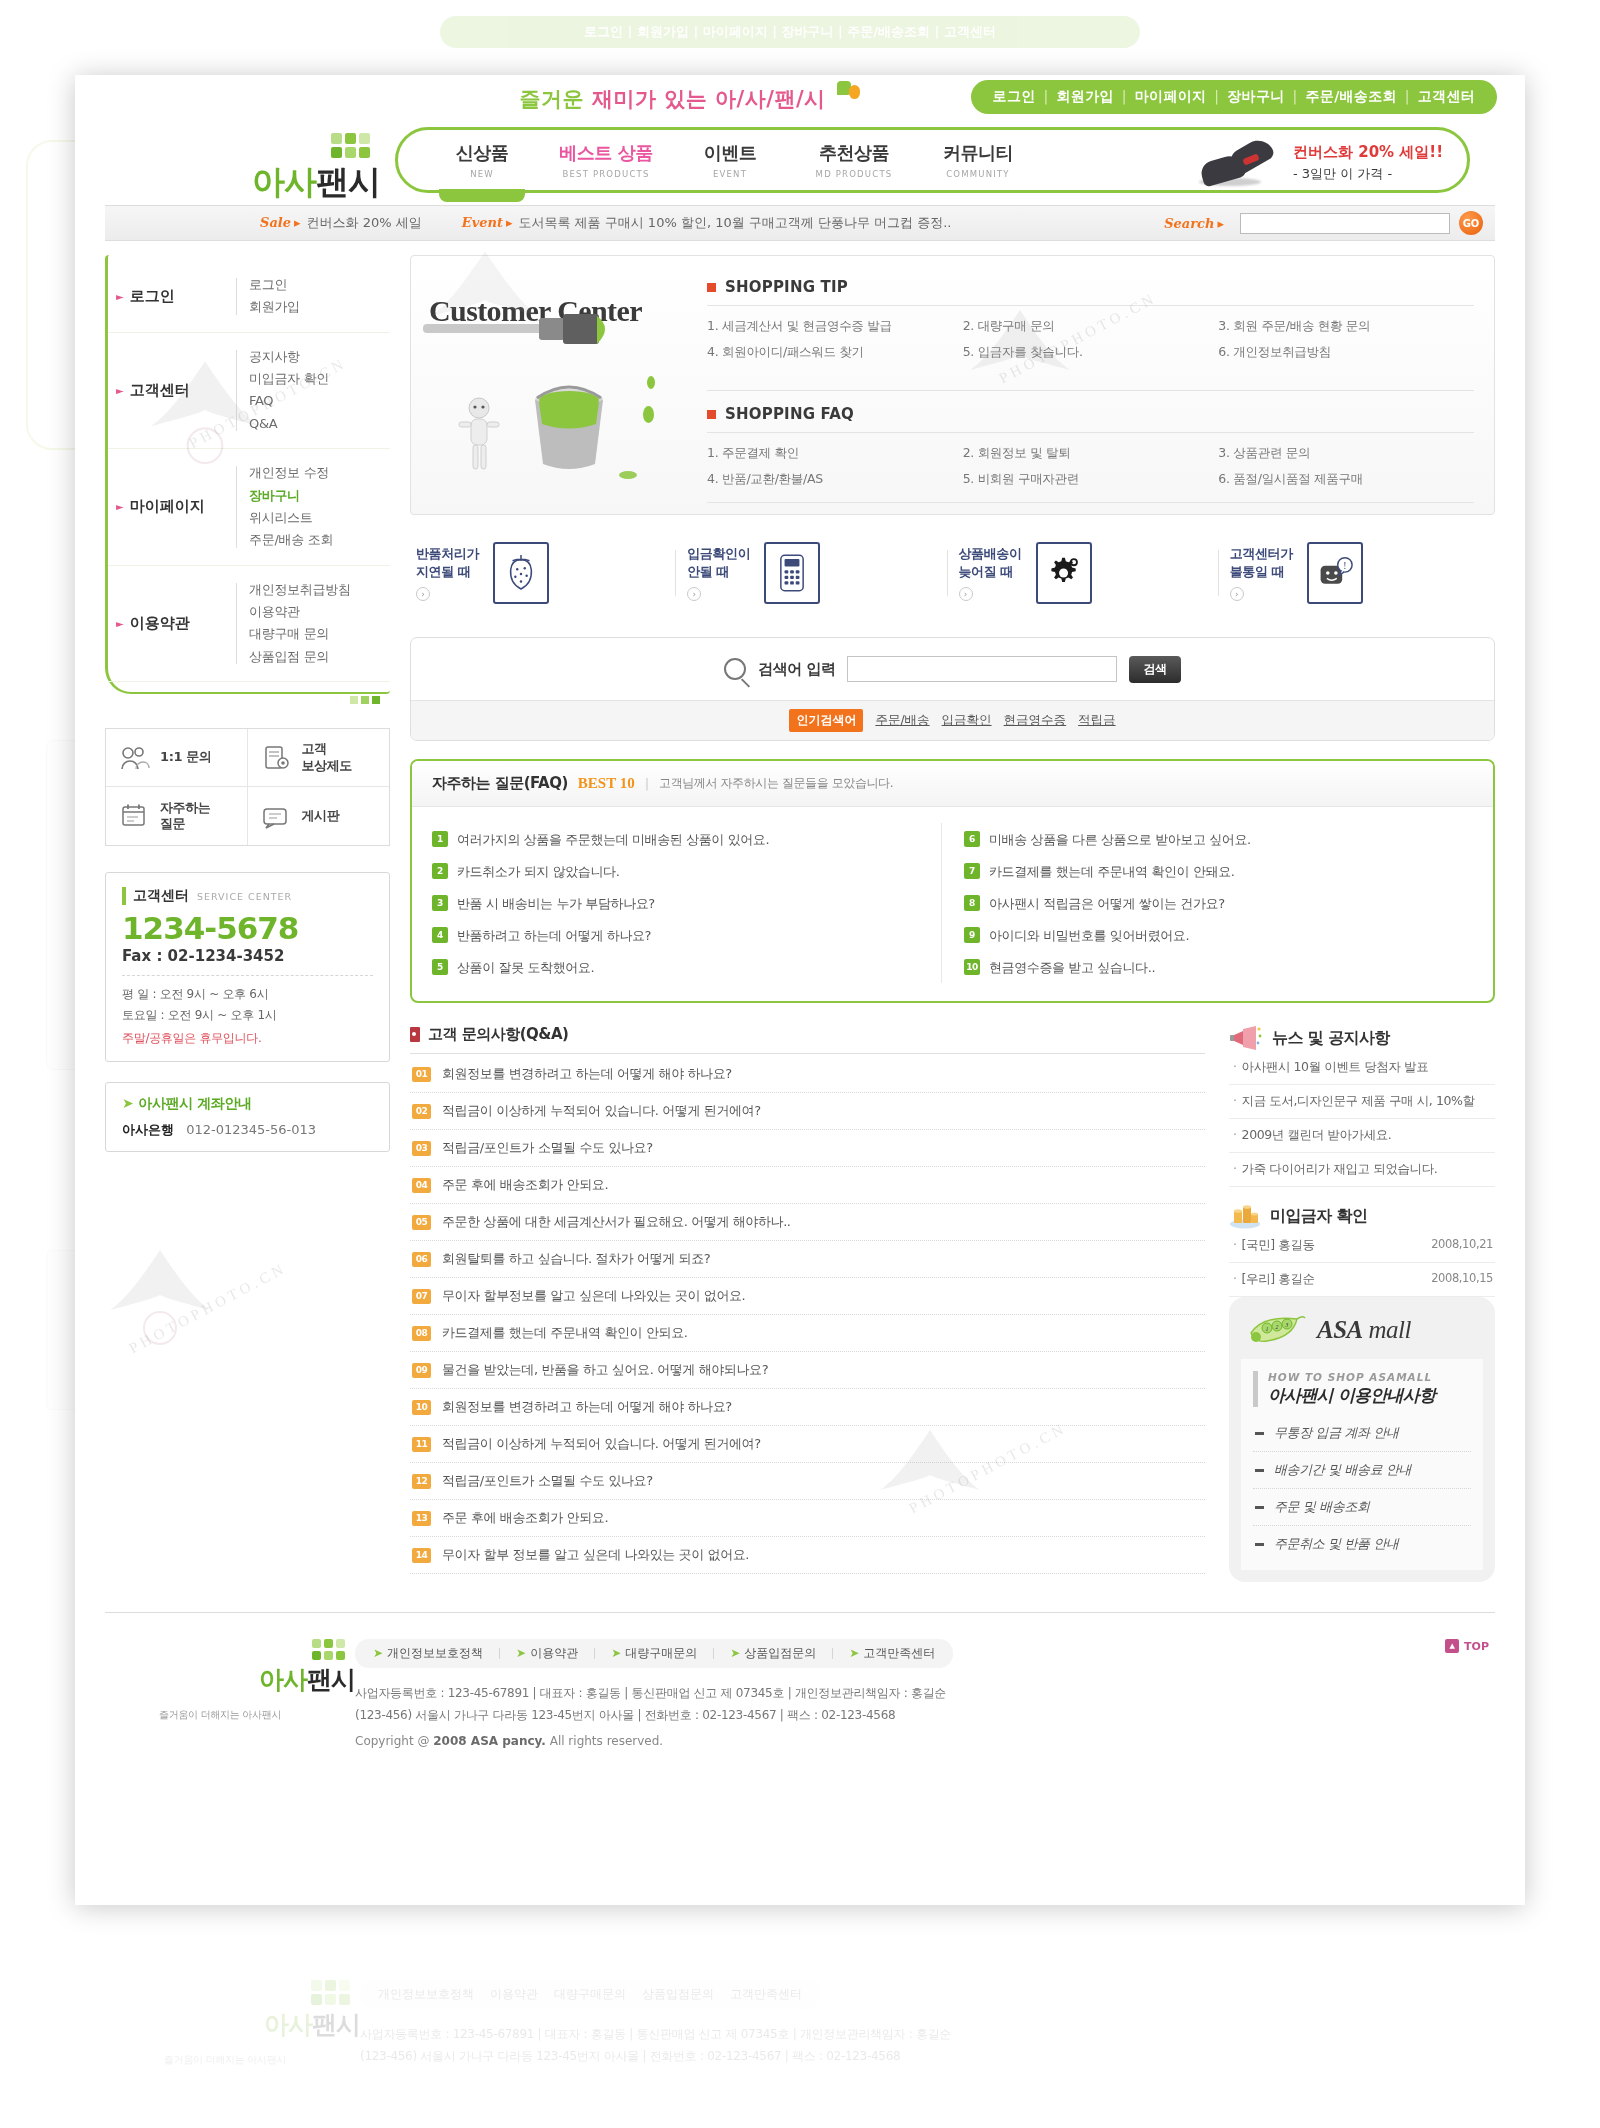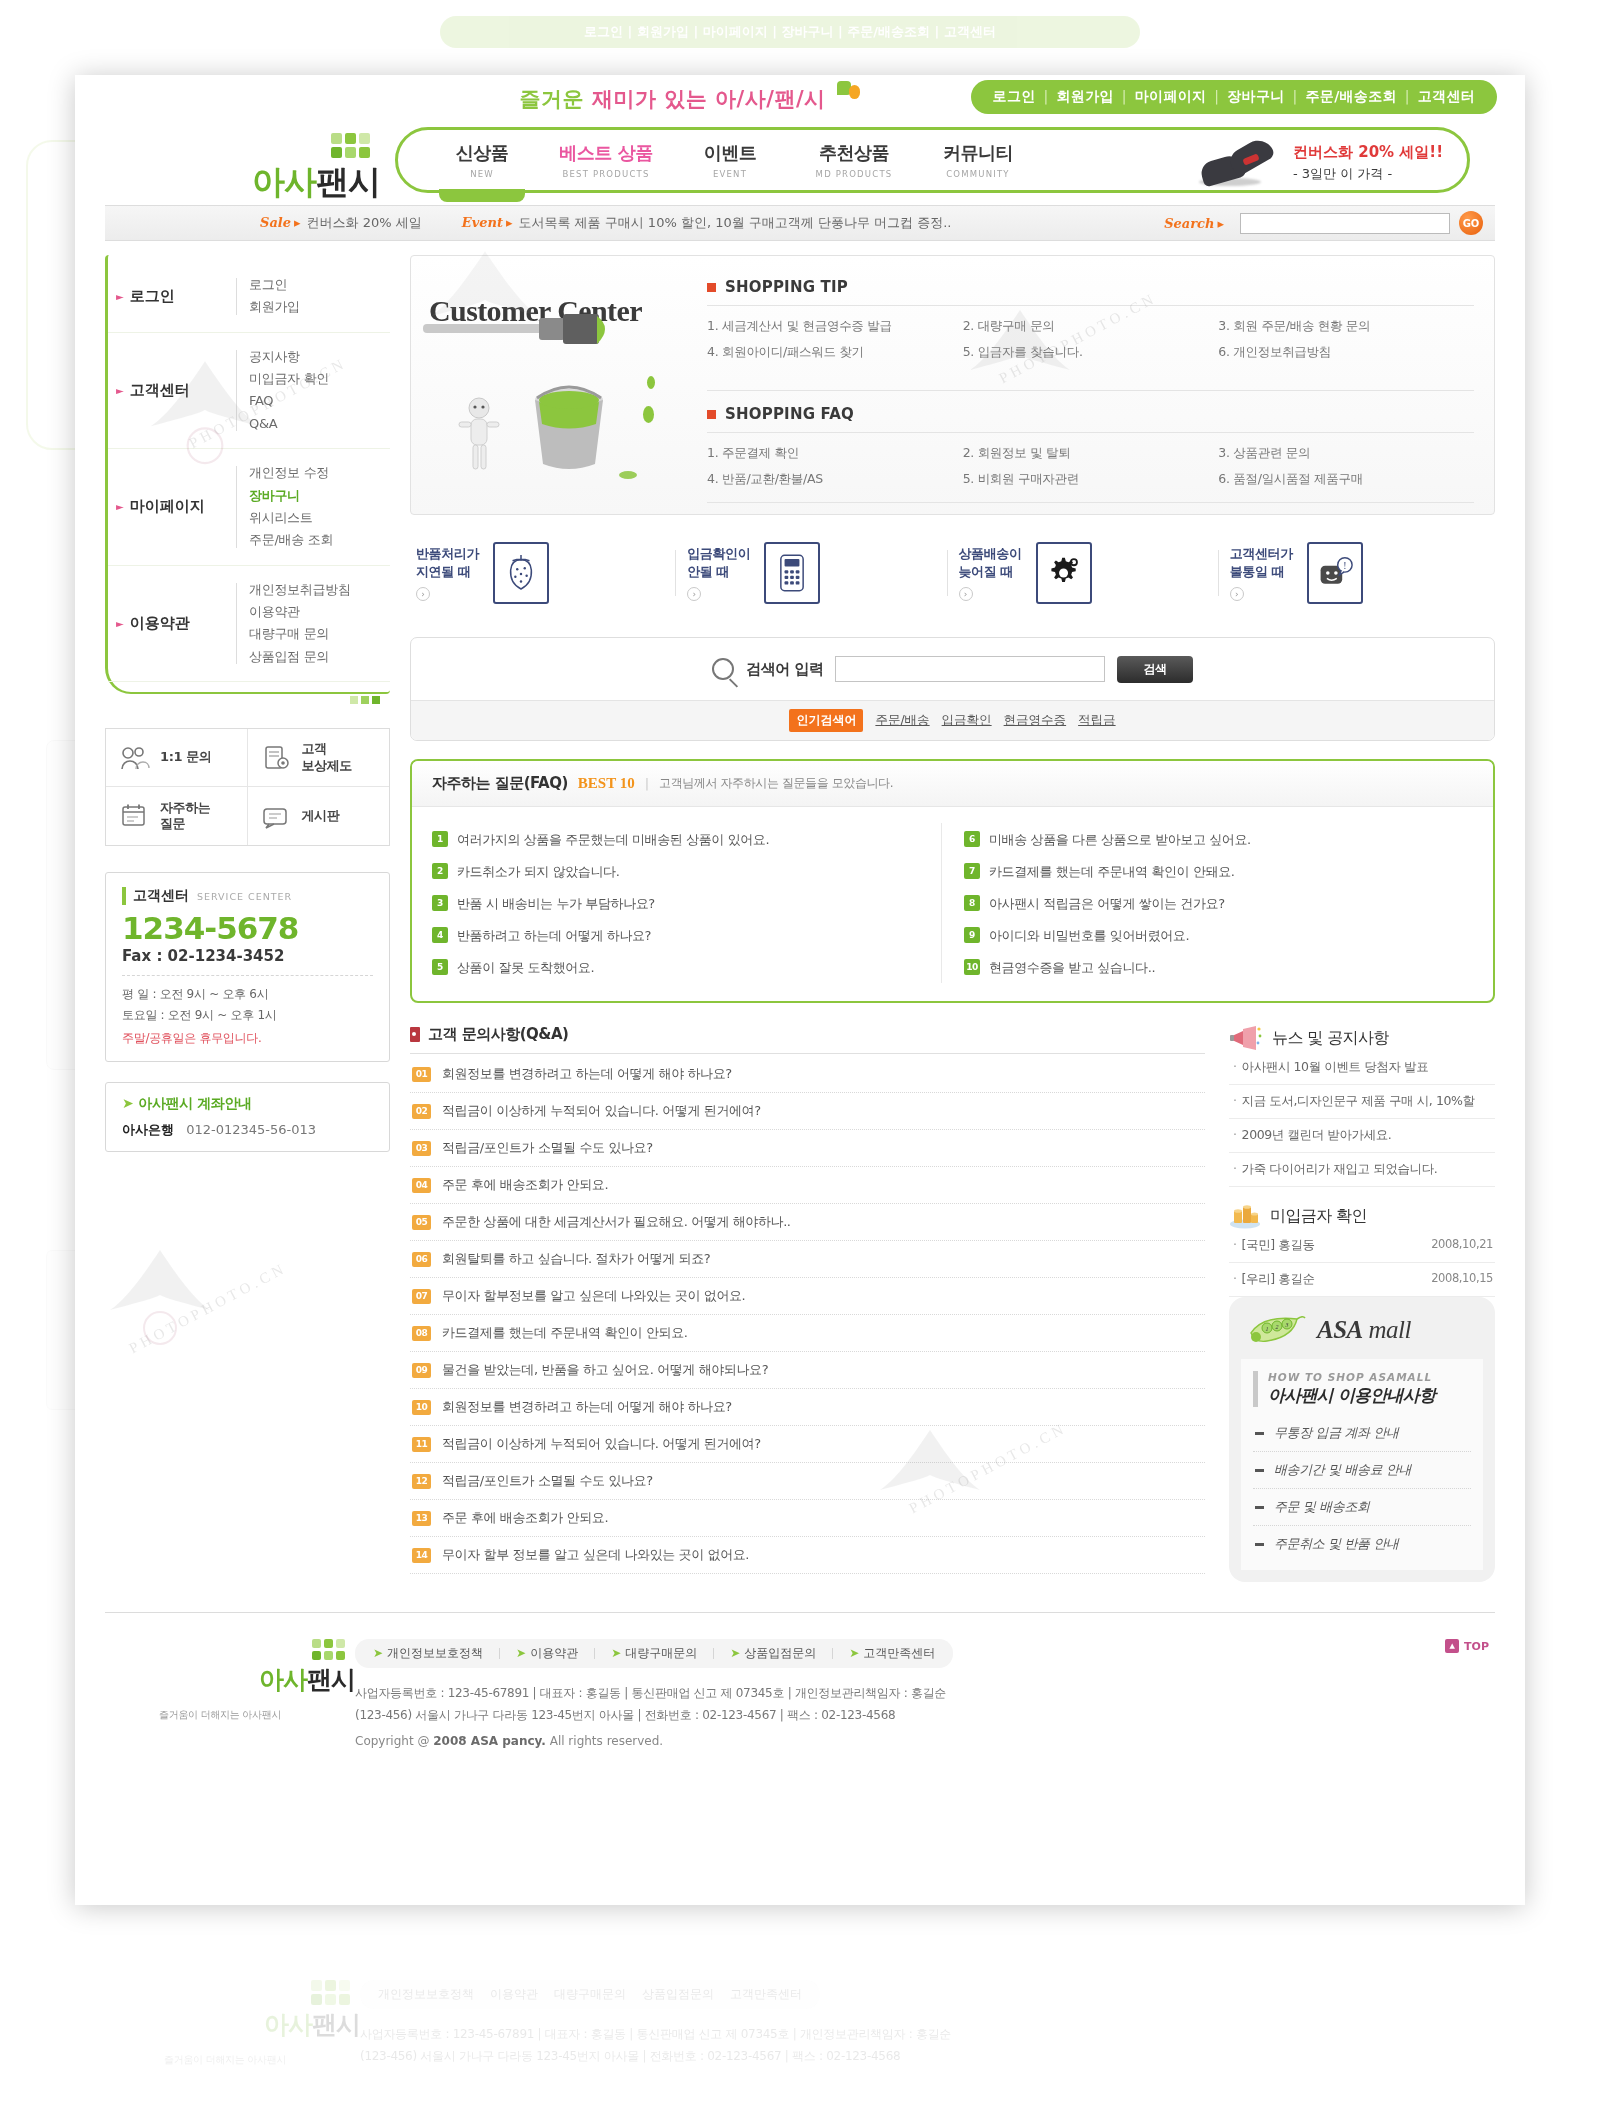--- a/index.html
+++ b/index.html
@@ -195,21 +195,21 @@
           display:flex; align-items:center; justify-content:center; flex:none; }
 
   
   .spanel { margin-top:22px; border:1px solid #dedede; border-radius:7px; background:#fff; overflow:hidden; }
   .spanel-top { height:62px; display:flex; align-items:center; justify-content:center; gap:12px; }
   .mag { width:22px; height:22px; border:2px solid #777; border-radius:50%; position:relative; }
   .mag::after { content:""; position:absolute; right:-7px; bottom:-6px; width:11px; height:2px; background:#777; transform:rotate(45deg); }
   .spanel-top .lb { font-size:15px; font-weight:bold; color:#3a3a3a; letter-spacing:-.5px; }
   .spanel-top input { width:270px; height:26px; border:1px solid #c4c4c4; }
   .sbtn { background:linear-gradient(#5a5a5a,#2c2c2c); color:#fff; font-size:12px; font-weight:bold;
-          border-radius:4px; padding:5px 26px; letter-spacing:-.3px; }
+          border-radius:4px; padding:5px 14px; letter-spacing:-.3px; }
   .spanel-bot { height:40px; background:#f5f5f5; border-top:1px solid #e4e4e4;
                 display:flex; align-items:center; justify-content:center; gap:12px; font-size:12.5px; color:#555; }
   .pop { background:#f3721c; color:#fff; font-weight:bold; padding:3px 7px; border-radius:2px; font-size:12px; }
   .spanel-bot a { color:#555; text-decoration:underline; }
 
   
   .faq { margin-top:18px; border:2px solid #8cc63e; border-radius:8px; background:#fff; overflow:hidden; }
   .faq-h { height:46px; display:flex; align-items:center; padding:0 20px; gap:10px;
            background:linear-gradient(#ffffff,#f4f4f4); border-bottom:1px solid #e6e6e6; }
   .faq-h .t1 { font-size:15px; font-weight:bold; color:#333; letter-spacing:-.5px; }
@@ -229,21 +229,21 @@
   .qna-h { display:flex; align-items:center; gap:8px; font-size:15px; font-weight:bold; color:#333; letter-spacing:-.5px; }
   .qna-h i { width:10px; height:15px; background:#b9373f; display:inline-block; position:relative; border-radius:1px;}
   .qna-h i::after { content:""; position:absolute; left:2px; top:5px; width:4px; height:4px; background:#fff; border-radius:50%;}
   .qna-hr { border-top:1px solid #e0e0e0; margin:9px 0 2px; }
   .qna-li { display:flex; align-items:center; gap:11px; font-size:13px; color:#555;
             padding:9px 2px; border-bottom:1px dotted #d9d9d9; letter-spacing:-.4px; }
   .onum { width:19px; height:15px; flex:none; background:#f2aa3f; color:#fff; font-size:9px; font-weight:bold;
           border-radius:2px; display:flex; align-items:center; justify-content:center; }
 
   .rside { width:290px; flex:none; padding-left:24px; }
-  .rs-h { display:flex; align-items:center; gap:9px; font-size:16px; font-weight:normal; color:#333; letter-spacing:-.6px; }
+  .rs-h { display:flex; align-items:center; gap:9px; font-size:16px; font-weight:bold; color:#333; letter-spacing:-.6px; }
   .rs-li { font-size:12.5px; color:#666; padding:8px 2px 8px 4px; border-bottom:1px solid #ececec;
            letter-spacing:-.4px; display:flex; }
   .rs-li .dot { color:#999; margin-right:5px; }
   .rs-li .dt { margin-left:auto; color:#888; font-size:11.5px; }
   .megaphone { width:34px; height:26px; flex:none; }
   .coins { width:32px; height:26px; flex:none; }
 
   .asabox { background:#f1f1f1; border-radius:16px; padding:12px;font-style:italic; }
   .asa-logo { display:flex; align-items:center; gap:10px; padding:4px 4px 12px; }
   .pea { width:62px; height:34px; flex:none; }

